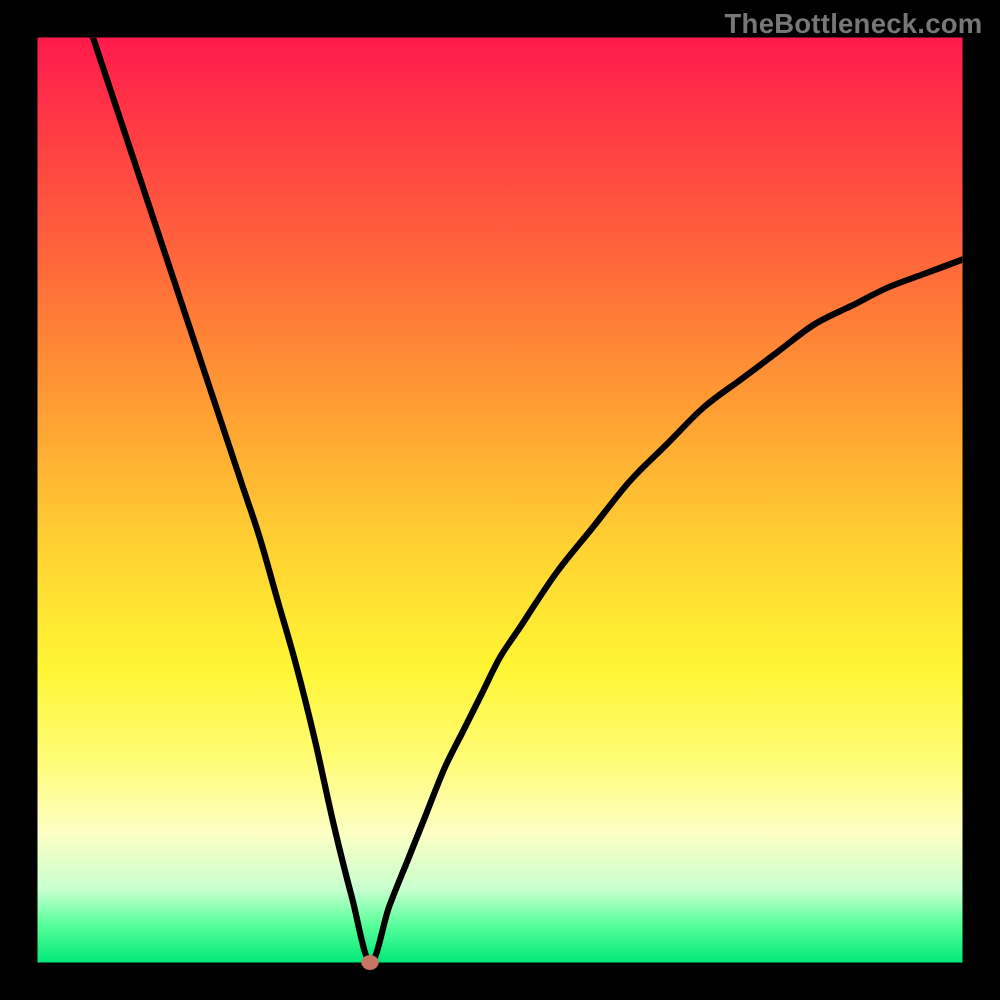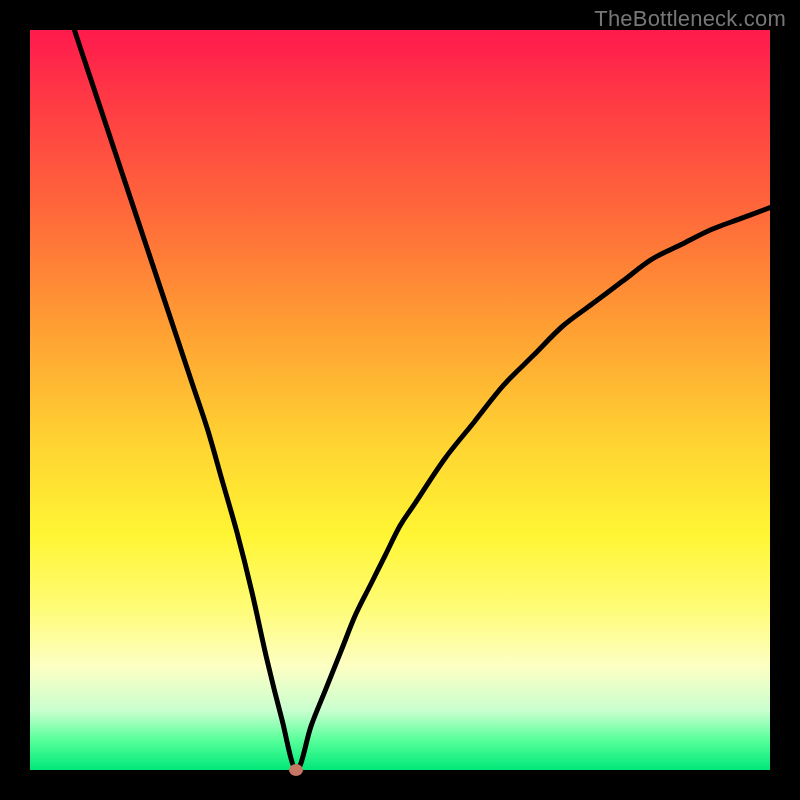--- a/index.html
+++ b/index.html
@@ -40,21 +40,21 @@
       #00e878 100%
     );
   }
   .watermark {
     position: absolute;
     top: 6px;
     right: 14px;
     color: #777;
     font-size: 22px;
     letter-spacing: 0.2px;
-    font-weight: 400;
+    font-weight: 700;
   }
   svg.curve {
     position: absolute;
     left: 0;
     top: 0;
     width: 740px;
     height: 740px;
   }
   .minpoint {
     position: absolute;

